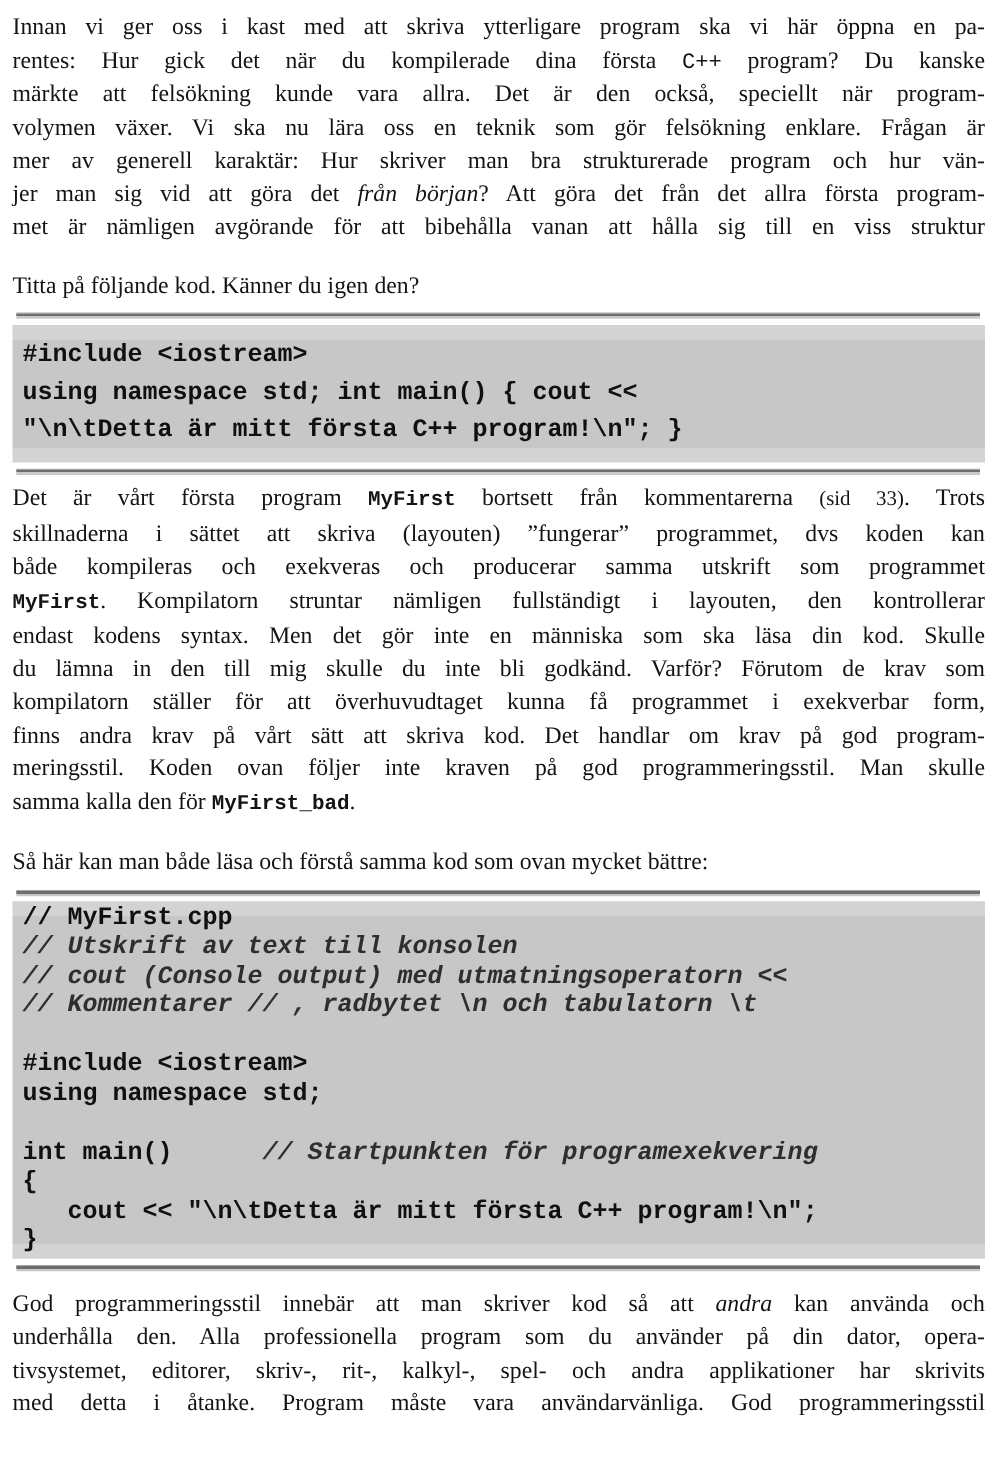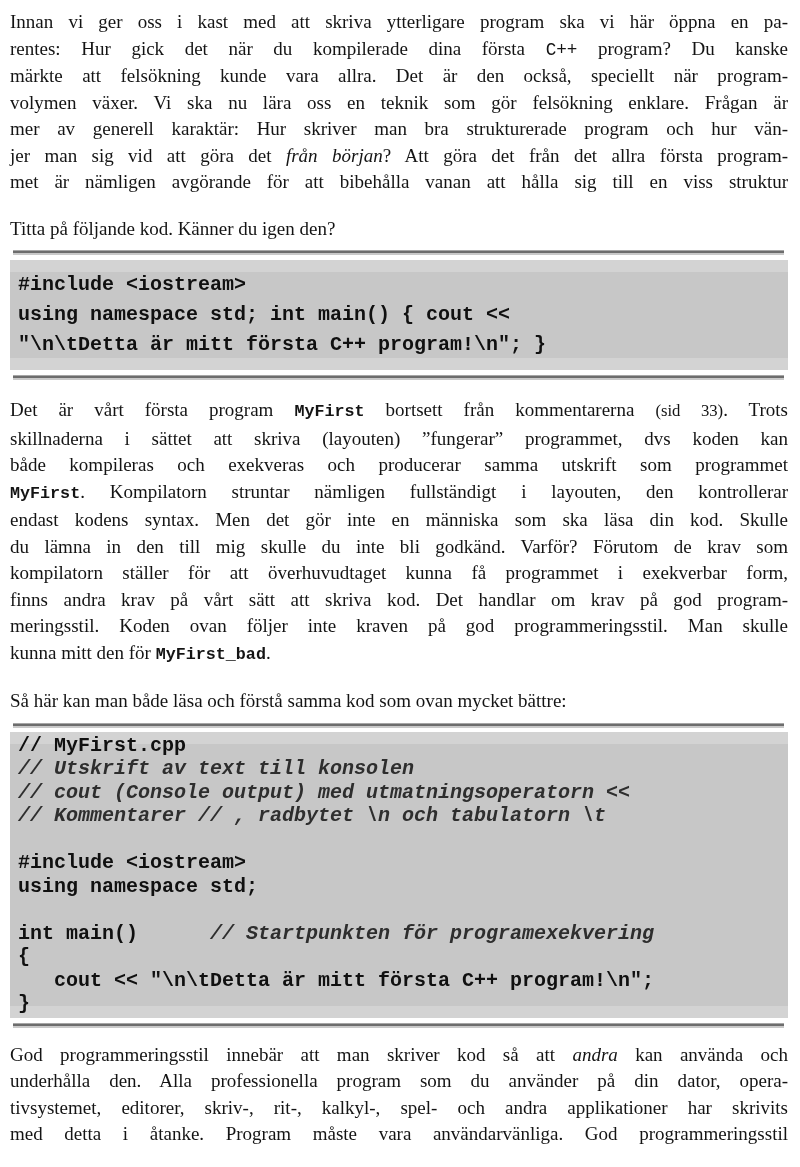--- a/index.html
+++ b/index.html
@@ -61,21 +61,21 @@
   }
   .codebox .cl { white-space: pre; line-height: 30px; }
   .codebox.tight { padding: 2px 29px 2px 8px; margin-top: 4px; }
   .codebox.tight .cl { line-height: 23.5px; }
   .cb { font-weight: bold; color: #101010; }
   .cc { font-style: italic; font-weight: bold; color: #2e2e2e; }
 
   
   .para + .rule { margin-top: 8px; }
   .codebox + .rule { margin-top: 5px; }
-  .rule + .para { margin-top: 17px; }
+  .rule + .para { margin-top: 6px; }
   .para.lastpara { margin-top: 14px; }
 </style>
 </head>
 <body>
 
 <main class="page">
     <div class="para first">
       <div class="tline"><span>Innan vi ger oss i kast med att skriva ytterligare program ska vi här öppna en pa-</span></div>
       <div class="tline"><span>rentes: Hur gick det när du kompilerade dina första </span><span class="cpp">C++</span><span> program? Du kanske</span></div>
       <div class="tline"><span>märkte att felsökning kunde vara allra. Det är den också, speciellt när program-</span></div>
@@ -97,21 +97,21 @@
     <div class="para">
       <div class="tline"><span>Det är vårt första program </span><span class="mono">MyFirst</span><span> bortsett från kommentarerna </span><span class="sm">(sid 33)</span><span>. Trots</span></div>
       <div class="tline"><span>skillnaderna i sättet att skriva (layouten) ”fungerar” programmet, dvs koden kan</span></div>
       <div class="tline"><span>både kompileras och exekveras och producerar samma utskrift som programmet</span></div>
       <div class="tline"><span class="mono">MyFirst</span><span>. Kompilatorn struntar nämligen fullständigt i layouten, den kontrollerar</span></div>
       <div class="tline"><span>endast kodens syntax. Men det gör inte en människa som ska läsa din kod. Skulle</span></div>
       <div class="tline"><span>du lämna in den till mig skulle du inte bli godkänd. Varför? Förutom de krav som</span></div>
       <div class="tline"><span>kompilatorn ställer för att överhuvudtaget kunna få programmet i exekverbar form,</span></div>
       <div class="tline"><span>finns andra krav på vårt sätt att skriva kod. Det handlar om krav på god program-</span></div>
       <div class="tline"><span>meringsstil. Koden ovan följer inte kraven på god programmeringsstil. Man skulle</span></div>
-      <div class="tline endline"><span>kunna mitt den för </span><span class="mono">MyFirst_bad</span><span>.</span></div>
+      <div class="tline endline"><span>samma kalla den för </span><span class="mono">MyFirst_bad</span><span>.</span></div>
     </div>
     <div class="para">
       <div class="tline endline"><span>Så här kan man både läsa och förstå samma kod som ovan mycket bättre:</span></div>
     </div>
     <div class="rule"></div>
     <div class="codebox tight">
       <div class="cl"><span class="cb">// MyFirst.cpp</span></div>
       <div class="cl"><span class="cc">// Utskrift av text till konsolen</span></div>
       <div class="cl"><span class="cc">// cout (Console output) med utmatningsoperatorn &lt;&lt;</span></div>
       <div class="cl"><span class="cc">// Kommentarer // , radbytet \n och tabulatorn \t</span></div>

